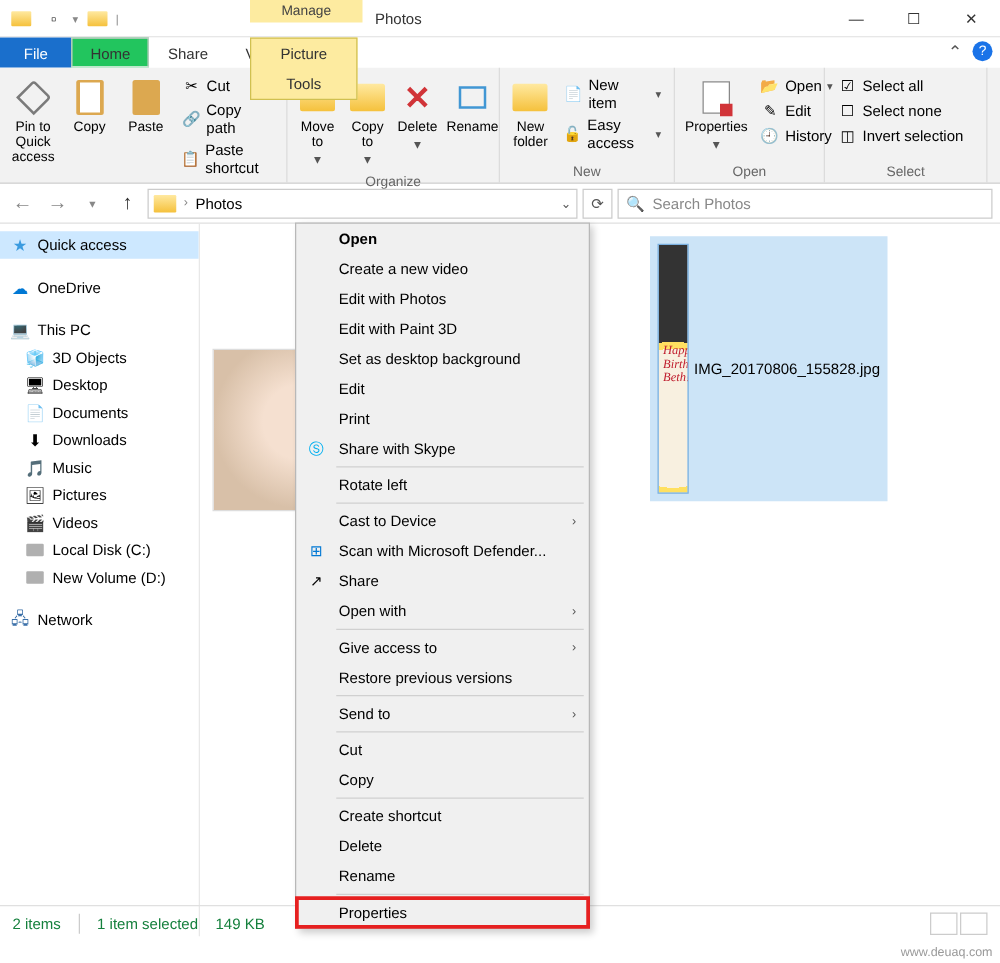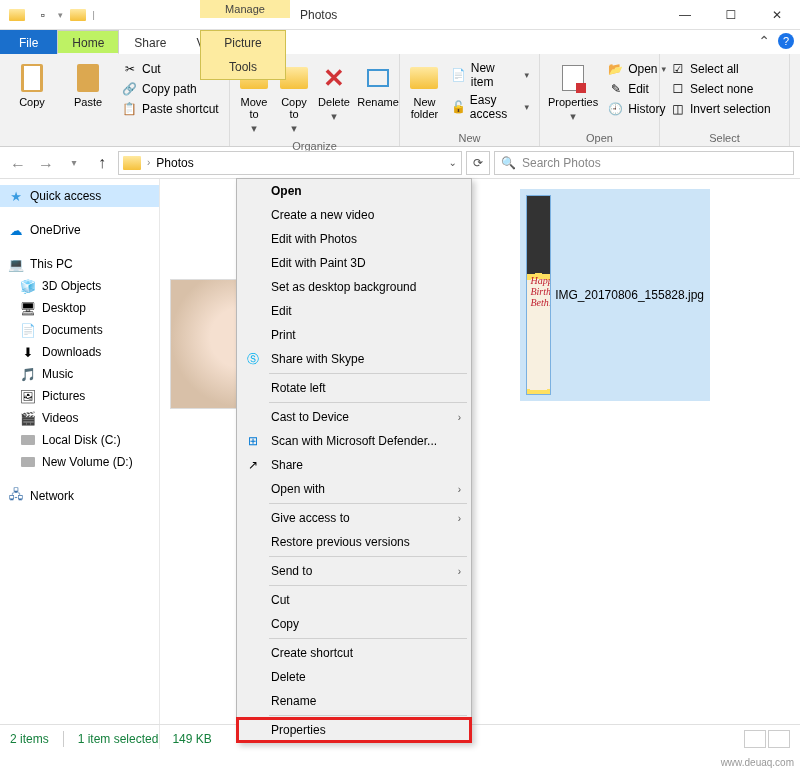--- a/index.html
+++ b/index.html
@@ -13,21 +13,21 @@
     .qat-sep { color: #888; font-size: 9px; }
     .mgr-tab { position: absolute; left: 200px; top: 0; width: 90px; height: 18px; background: #fdeba0; text-align: center; font-size: 11px; line-height: 18px; color: #444; }
     .title-text { position: absolute; left: 300px; line-height: 30px; color: #333; }
     .win-controls { margin-left: auto; display: flex; }
     .win-btn { width: 46px; height: 30px; display: flex; align-items: center; justify-content: center; color: #333; }
     
     
     .tabs { height: 24px; display: flex; align-items: stretch; background: #fff; position: relative; }
     .tab { padding: 0 14px; line-height: 24px; color: #333; border: 1px solid transparent; }
     .tab.file { background: #1a6fcc; color: #fff; padding: 0 18px; }
-    .tab.active { border: 1px solid #ccc; border-bottom: 1px solid #f2f2f2; background: #bef264; }
+    .tab.active { border: 1px solid #ccc; border-bottom: 1px solid #f2f2f2; background: #22c55e; }
     .tab.picture { position: absolute; left: 200px; width: 86px; text-align: center; border: 1px solid #d0c050; background: #fdeba0; }
     .ribbon-toggle { position: absolute; right: 30px; top: 3px; font-size: 14px; color: #555; }
     .help-icon { position: absolute; right: 6px; top: 3px; width: 16px; height: 16px; border-radius: 50%; background: #1a73e8; color: #fff; text-align: center; line-height: 16px; font-size: 11px; }
     
     
     .ribbon { height: 93px; background: #f2f2f2; border-bottom: 1px solid #d0d0d0; display: flex; }
     .rgroup { border-right: 1px solid #dcdcdc; padding: 4px 6px 2px; display: flex; flex-direction: column; }
     .rgroup-body { flex: 1; display: flex; align-items: flex-start; gap: 4px; }
     .rgroup-label { text-align: center; color: #666; font-size: 11px; padding-top: 2px; }
     .big-btn { width: 52px; display: flex; flex-direction: column; align-items: center; gap: 2px; padding: 4px 2px; }
@@ -130,20 +130,26 @@
   <div class="tab picture">Picture Tools</div>
   <div class="ribbon-toggle">⌃</div>
   <div class="help-icon">?</div>
 </div>
 
 <div class="ribbon">
   <div class="rgroup" style="width:230px">
     <div class="rgroup-body">
       <div class="big-btn">
         <div class="icon-box">
+            <div class="pin-shape"></div>
+          </div>
+        <span>Pin to Quick access</span>
+      </div>
+      <div class="big-btn">
+        <div class="icon-box">
             <div class="clipboard-shape"></div>
           </div>
         <span>Copy</span>
       </div>
       <div class="big-btn">
         <div class="icon-box">
             <div class="paste-shape"></div>
           </div>
         <span>Paste</span>
       </div>

